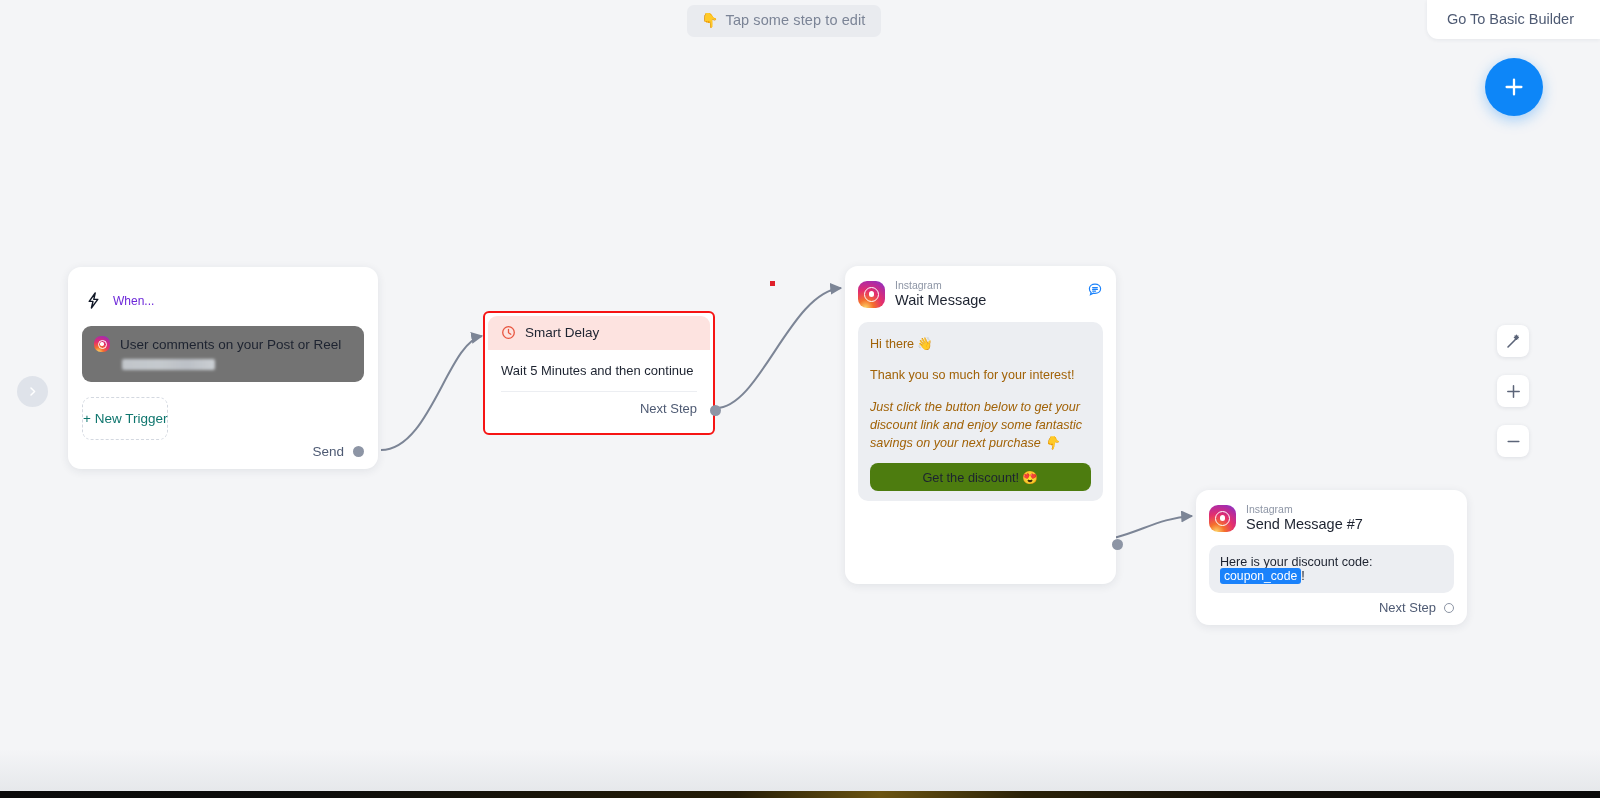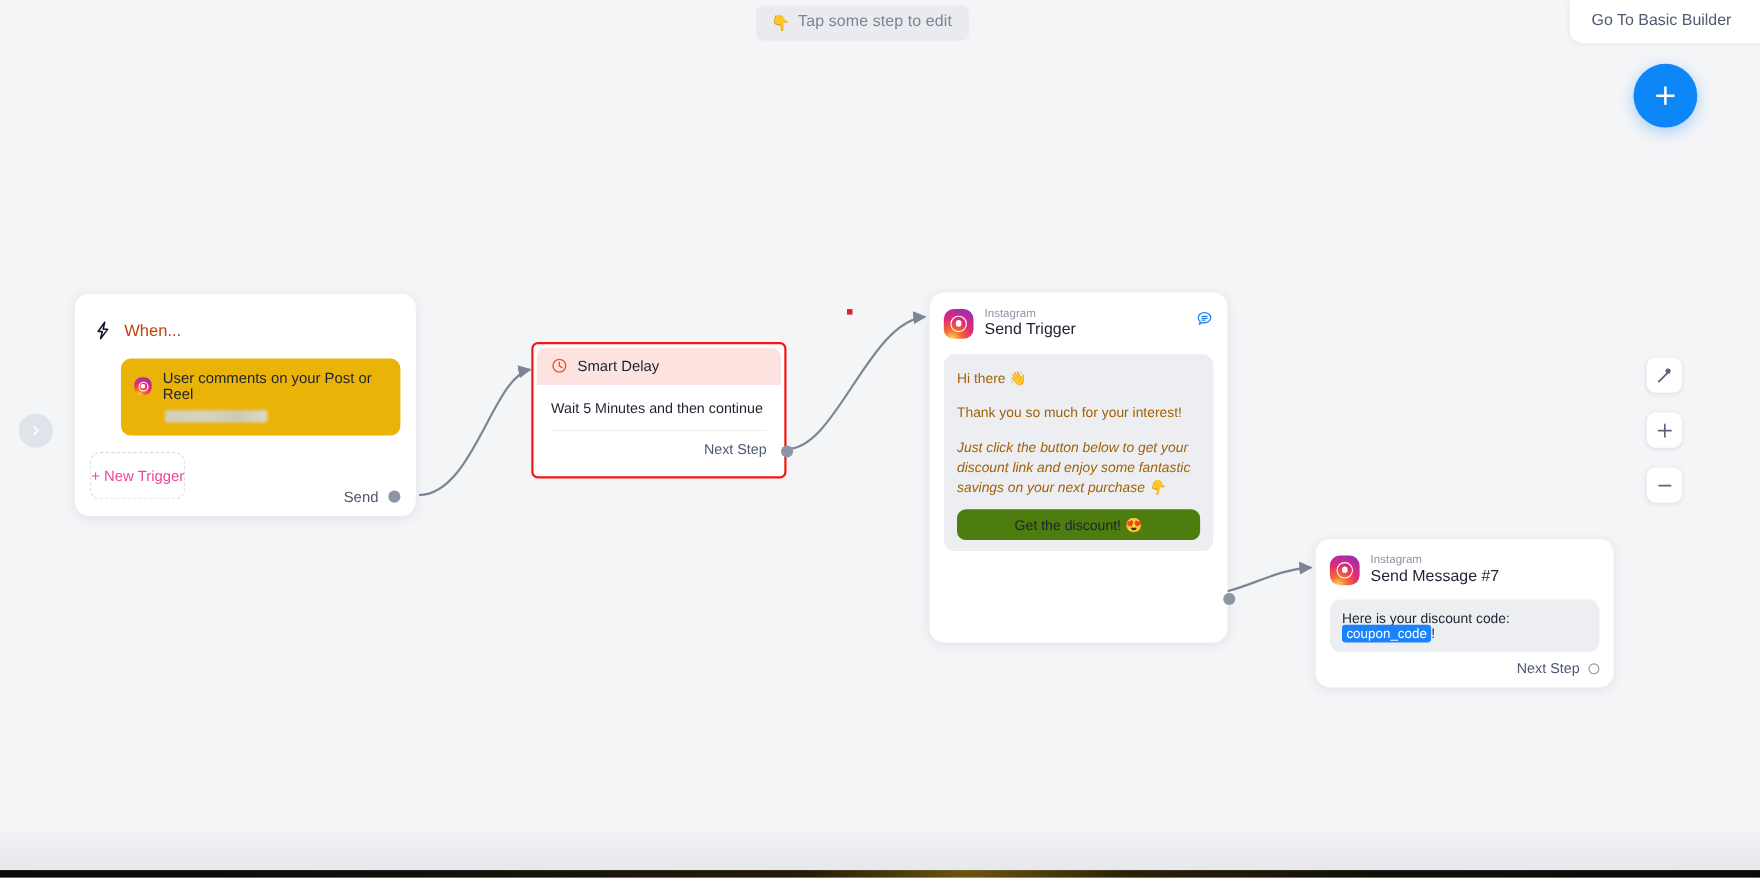--- a/index.html
+++ b/index.html
@@ -63,38 +63,37 @@
   
   .node { position: absolute; background: #fff; }
 
   
   #trigger-node {
     left: 68px; top: 267px; width: 310px; height: 202px;
     border-radius: 13px; box-shadow: 0 2px 10px rgba(30,40,70,.09);
     padding: 16px 14px 0 14px;
   }
   .when-row { display: flex; align-items: center; gap: 10px; padding: 8px 2px 16px 2px; }
-  .when-row .label { font-size: 15px; color: #c2410c; }
+  .when-row .label { font-size: 12px; color: #6d28d9; }
   .trigger-chip {
-    background: #eab308; border-radius: 9px;
+    background: #737373; border-radius: 9px;
     padding: 10px 12px 12px 12px;
-    margin-left: 28px;
   }
   .trigger-chip-top { display: flex; align-items: center; gap: 10px; }
   .trigger-chip-top .label { font-size: 13.5px; color: #1d2330; }
   .blur-bar {
     margin: 7px 0 0 28px; width: 93px; height: 11px; border-radius: 2px;
     background: linear-gradient(90deg,#cfd4da 0%, #d4d9de 40%, #c9ced5 70%, #dbe0e5 100%);
     filter: blur(1.6px); opacity: .85;
   }
   .new-trigger {
     margin-top: 15px; height: 43px;
     border: 1.4px dashed #d3d8e0; border-radius: 9px;
     display: flex; align-items: center; justify-content: center;
-    color: #ec4899; font-size: 13.5px; background: transparent;
+    color: #0f766e; font-size: 13.5px; background: transparent;
   }
   .then-row {
     position: absolute; right: 14px; bottom: 10px;
     display: flex; align-items: center; gap: 9px;
     color: #4e5a73; font-size: 13.5px;
   }
 
   
   .ig {
     border-radius: 7px; flex: none;
@@ -305,21 +304,21 @@
 
   <div class="node" id="msg-node">
     <div class="msg-head">
       <span class="ig ig28">
         <span class="ring">
             <span class="dot"></span>
           </span>
       </span>
       <span class="meta">
         <span class="platform" style="display:block">Instagram</span>
-        <span class="title" style="display:block">Send Trigger</span>
+        <span class="title" style="display:block">Wait Message</span>
       </span>
       <span class="bubble-icon">
         <svg width="16" height="16" viewBox="0 0 16 16">
           <path d="M8 2.2c3.2 0 5.6 2 5.6 4.6 0 2.6-2.4 4.6-5.6 4.6-.6 0-1.2-.07-1.7-.2L3.5 12.6l.6-2.1C3 9.7 2.4 8.5 2.4 6.8 2.4 4.2 4.8 2.2 8 2.2z" fill="none" stroke="#1a82fb" stroke-width="1.2"></path>
           <path d="M5.6 5.6h4.8M5.6 7.4h4.8M5.6 9.1h3" stroke="#1a82fb" stroke-width="1.1" stroke-linecap="round"></path>
         </svg>
       </span>
     </div>
 
     <div class="msg-body">

